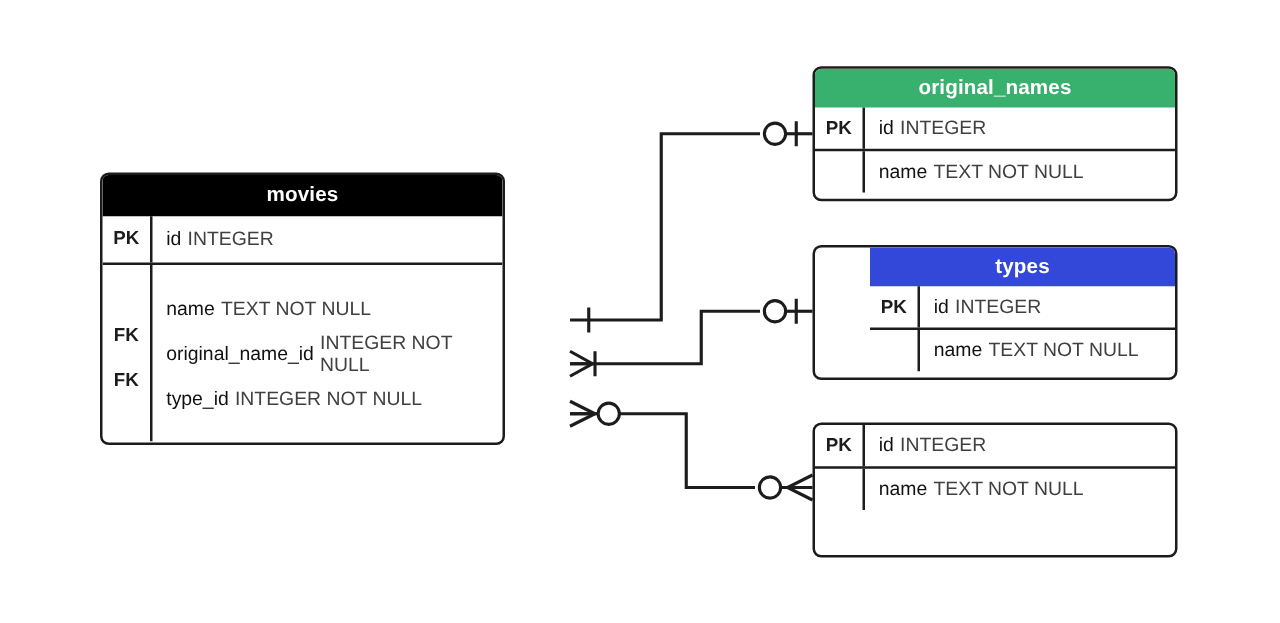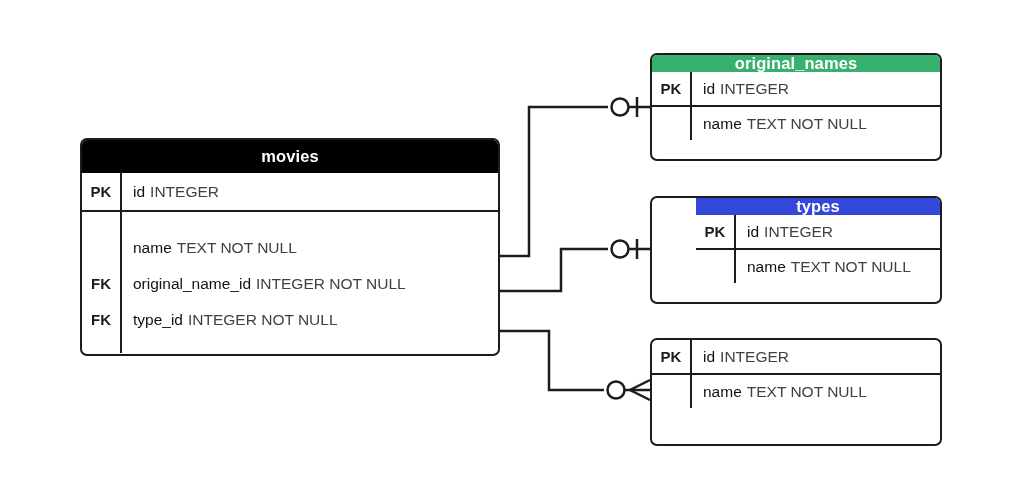--- a/index.html
+++ b/index.html
@@ -53,21 +53,21 @@
   }
   .section + .section {
     border-top: 2.5px solid #1c1c1c;
   }
   .keycol {
     box-sizing: border-box;
     flex: 0 0 auto;
     border-right: 2.5px solid #1c1c1c;
     display: flex;
     flex-direction: column;
-    justify-content: center;
+    justify-content: flex-start;
   }
   .fieldcol {
     box-sizing: border-box;
     flex: 1 1 auto;
     display: flex;
     flex-direction: column;
     justify-content: center;
   }
   .keycell, .fieldcell {
     display: flex;
@@ -86,21 +86,21 @@
   .fieldcell b {
     color: #111111;
     font-weight: normal;
     margin-right: 5px;
   }
 
   
   #ent-movies {
     left: 80px;
     top: 138px;
-    width: 420px;
+    width: 324px;
     height: 218px;
   }
   #ent-movies .entity-title {
     height: 33px;
     background: #000000;
     font-size: 16.5px;
   }
   #ent-movies .keycol { flex-basis: 40px; }
   #ent-movies .keycell { height: 36px; font-size: 15px; }
   #ent-movies .fieldcell { height: 36px; font-size: 15.5px; padding-left: 11px; }
@@ -111,21 +111,21 @@
   #ent-movies .sec-body .keycol,
   #ent-movies .sec-body .fieldcol { padding-top: 2px; }
 
   
   .ent-right {
     left: 650px;
     width: 292px;
     height: 108px;
   }
   .ent-right .entity-title {
-    height: 17px;
+    height: 31px;
     font-size: 16.5px;
   }
   .ent-right .keycol { flex-basis: 40px; }
   .ent-right .keycell { height: 33px; font-size: 15px; }
   .ent-right .fieldcell { height: 33px; font-size: 15.5px; padding-left: 11px; }
 
   #ent-original_names { top: 53px; }
   #ent-types { top: 196px; padding-left: 44px; }
   #ent-directors { top: 338px; }
 </style>

